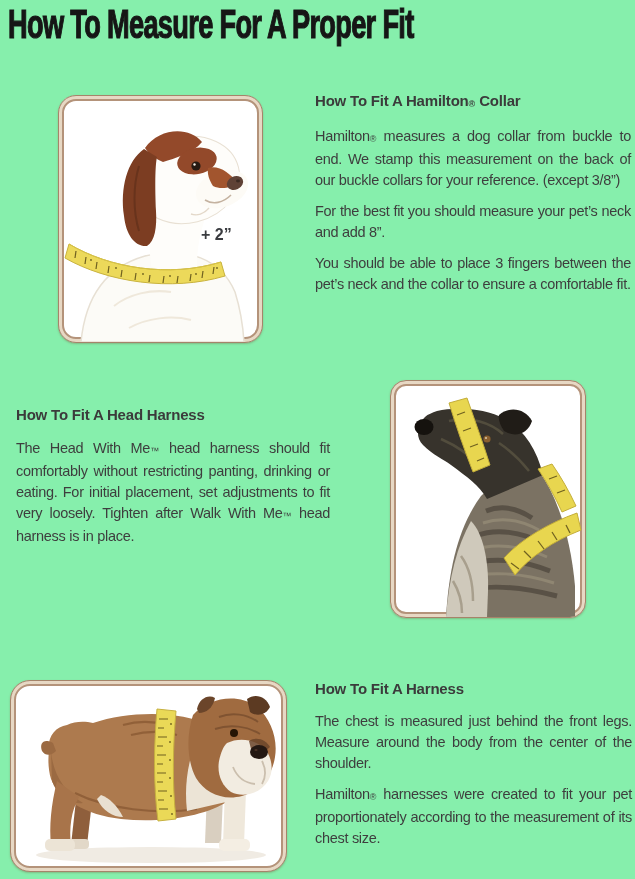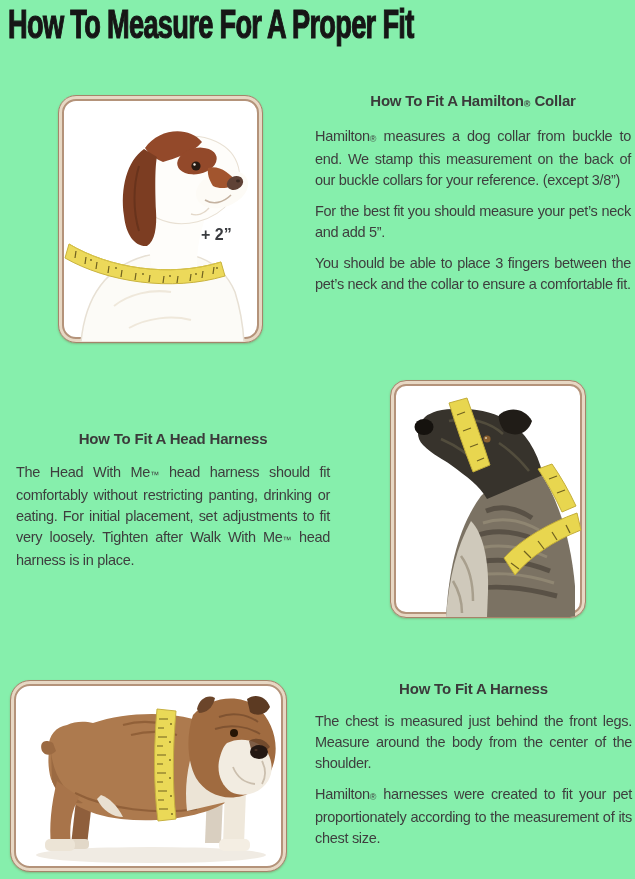--- a/index.html
+++ b/index.html
@@ -20,23 +20,23 @@
   #frame1{left:58px;top:95px;width:203px;height:246px;border-radius:18px;}
   #frame2{left:390px;top:380px;width:194px;height:236px;border-radius:16px;}
   #frame3{left:10px;top:680px;width:275px;height:190px;border-radius:20px;}
   .frame svg{position:absolute;left:0;top:0;width:100%;height:100%;}
   .tape-label{
     position:absolute;left:142px;top:130px;font-size:16px;font-weight:bold;
     color:#3a3c40;letter-spacing:0;
   }
   .textcol{position:absolute;font-size:14.5px;line-height:21px;text-align:justify;letter-spacing:-0.3px;}
   #text1{left:315px;top:90px;width:316px;}
-  #text2{left:16px;top:428px;width:314px;}
+  #text2{left:16px;top:404px;width:314px;}
   #text3{left:315px;top:678px;width:317px;}
-  .textcol h3{font-size:15px;font-weight:bold;margin:0 0 12px 0;text-align:center;color:#3b3b3b;letter-spacing:-0.2px;}
+  .textcol h3{font-size:15px;font-weight:bold;margin:0 0 12px 0;text-align:left;color:#3b3b3b;letter-spacing:-0.2px;}
   #text2 h3{margin-bottom:13px;}
   .textcol p{margin:0 0 10px 0;}
   .sym{font-size:9px;position:relative;top:1px;letter-spacing:0;}
 </style>
 </head>
 <body>
 
 <div class="canvas">
 
   <div class="title">How To Measure For A Proper Fit</div>
@@ -98,21 +98,21 @@
             <circle cx="158" cy="172" r="0.9"></circle>
         </g>
       </g>
     </svg>
     <div class="tape-label">+ 2”</div>
   </div>
 
   <div class="textcol" id="text1">
     <h3><span>How To Fit A Hamilton</span><span class="sym">®</span><span> Collar</span></h3>
     <p><span>Hamilton</span><span class="sym">®</span><span> measures a dog collar from buckle to end.  We stamp this measurement on the back of our buckle collars for your reference. (except 3/8”)</span></p>
-    <p>For the best fit you should measure your pet’s neck and add 5”.</p>
+    <p>For the best fit you should measure your pet’s neck and add 8”.</p>
     <p>You should be able to place 3 fingers between the pet’s neck and the collar to ensure a comfortable fit.</p>
   </div>
 
   <div class="textcol" id="text2">
     <h3>How To Fit A Head Harness</h3>
     <p><span>The Head With Me</span><span class="sym">™</span><span> head harness should fit comfortably without restricting panting, drinking or eating. For initial placement, set adjustments to fit very loosely. Tighten after Walk With Me</span><span class="sym">™</span><span> head harness is in place.</span></p>
   </div>
 
   <div class="frame" id="frame2">
     <svg viewBox="0 0 194 236">

